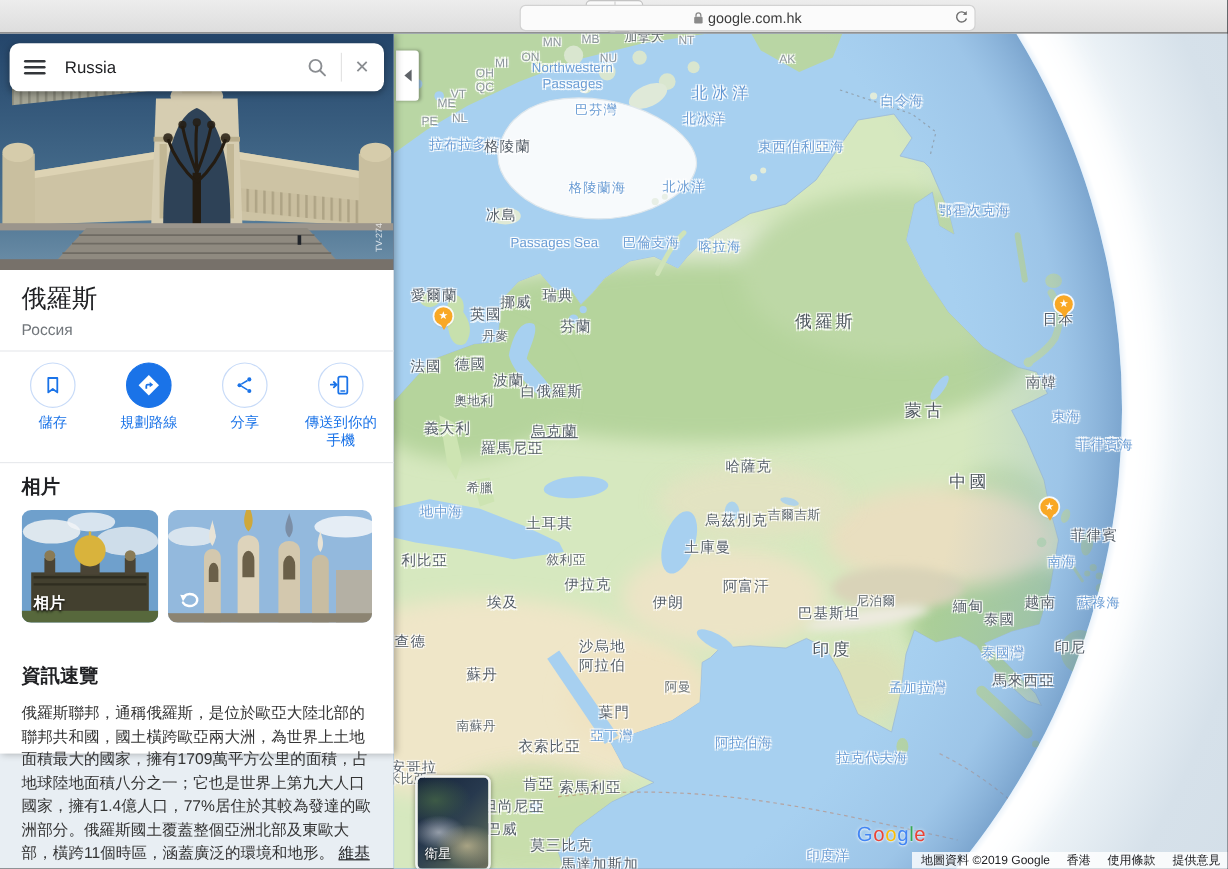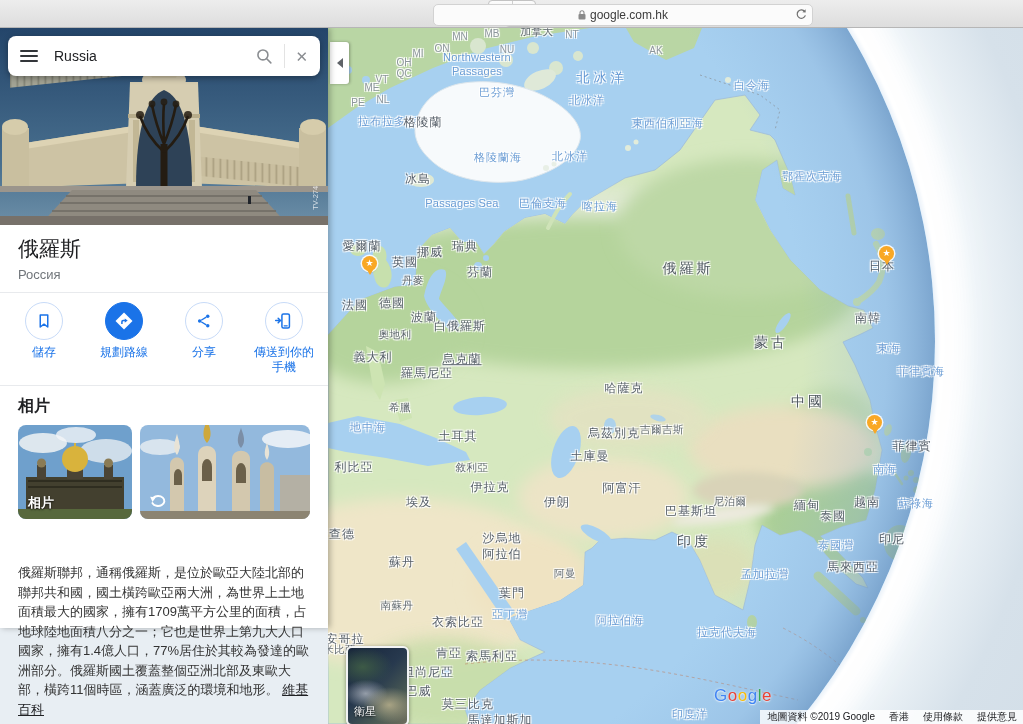--- a/index.html
+++ b/index.html
@@ -306,20 +306,21 @@
             <svg width="17" height="15" viewBox="0 0 20 18">
                 <path d="M5 4.5 A7.5 6 0 1 1 4 11" fill="none" stroke="#fff" stroke-width="2.4" stroke-linecap="round"></path>
                 <path d="M1.2 3.2 L8 3.8 L4 9.6 Z" fill="#fff"></path>
               </svg>
           </span>
         </div>
       </div>
     </div>
 
     <div class="section about">
+      <h2>資訊速覽</h2>
       <p><span>俄羅斯聯邦，通稱俄羅斯，是位於歐亞大陸北部的聯邦共和國，國土橫跨歐亞兩大洲，為世界上土地面積最大的國家，擁有1709萬平方公里的面積，占地球陸地面積八分之一；它也是世界上第九大人口國家，擁有1.4億人口，77%居住於其較為發達的歐洲部分。俄羅斯國土覆蓋整個亞洲北部及東歐大部，橫跨11個時區，涵蓋廣泛的環境和地形。</span>
         <span class="wiki-link">維基百科</span></p>
     </div>
   </div>
 
   <div class="map">
     <svg class="globe" width="695" height="696" viewBox="0 0 695 696">
       <defs>
         <clipPath id="gclip">
             <circle cx="7" cy="313" r="600"></circle>

